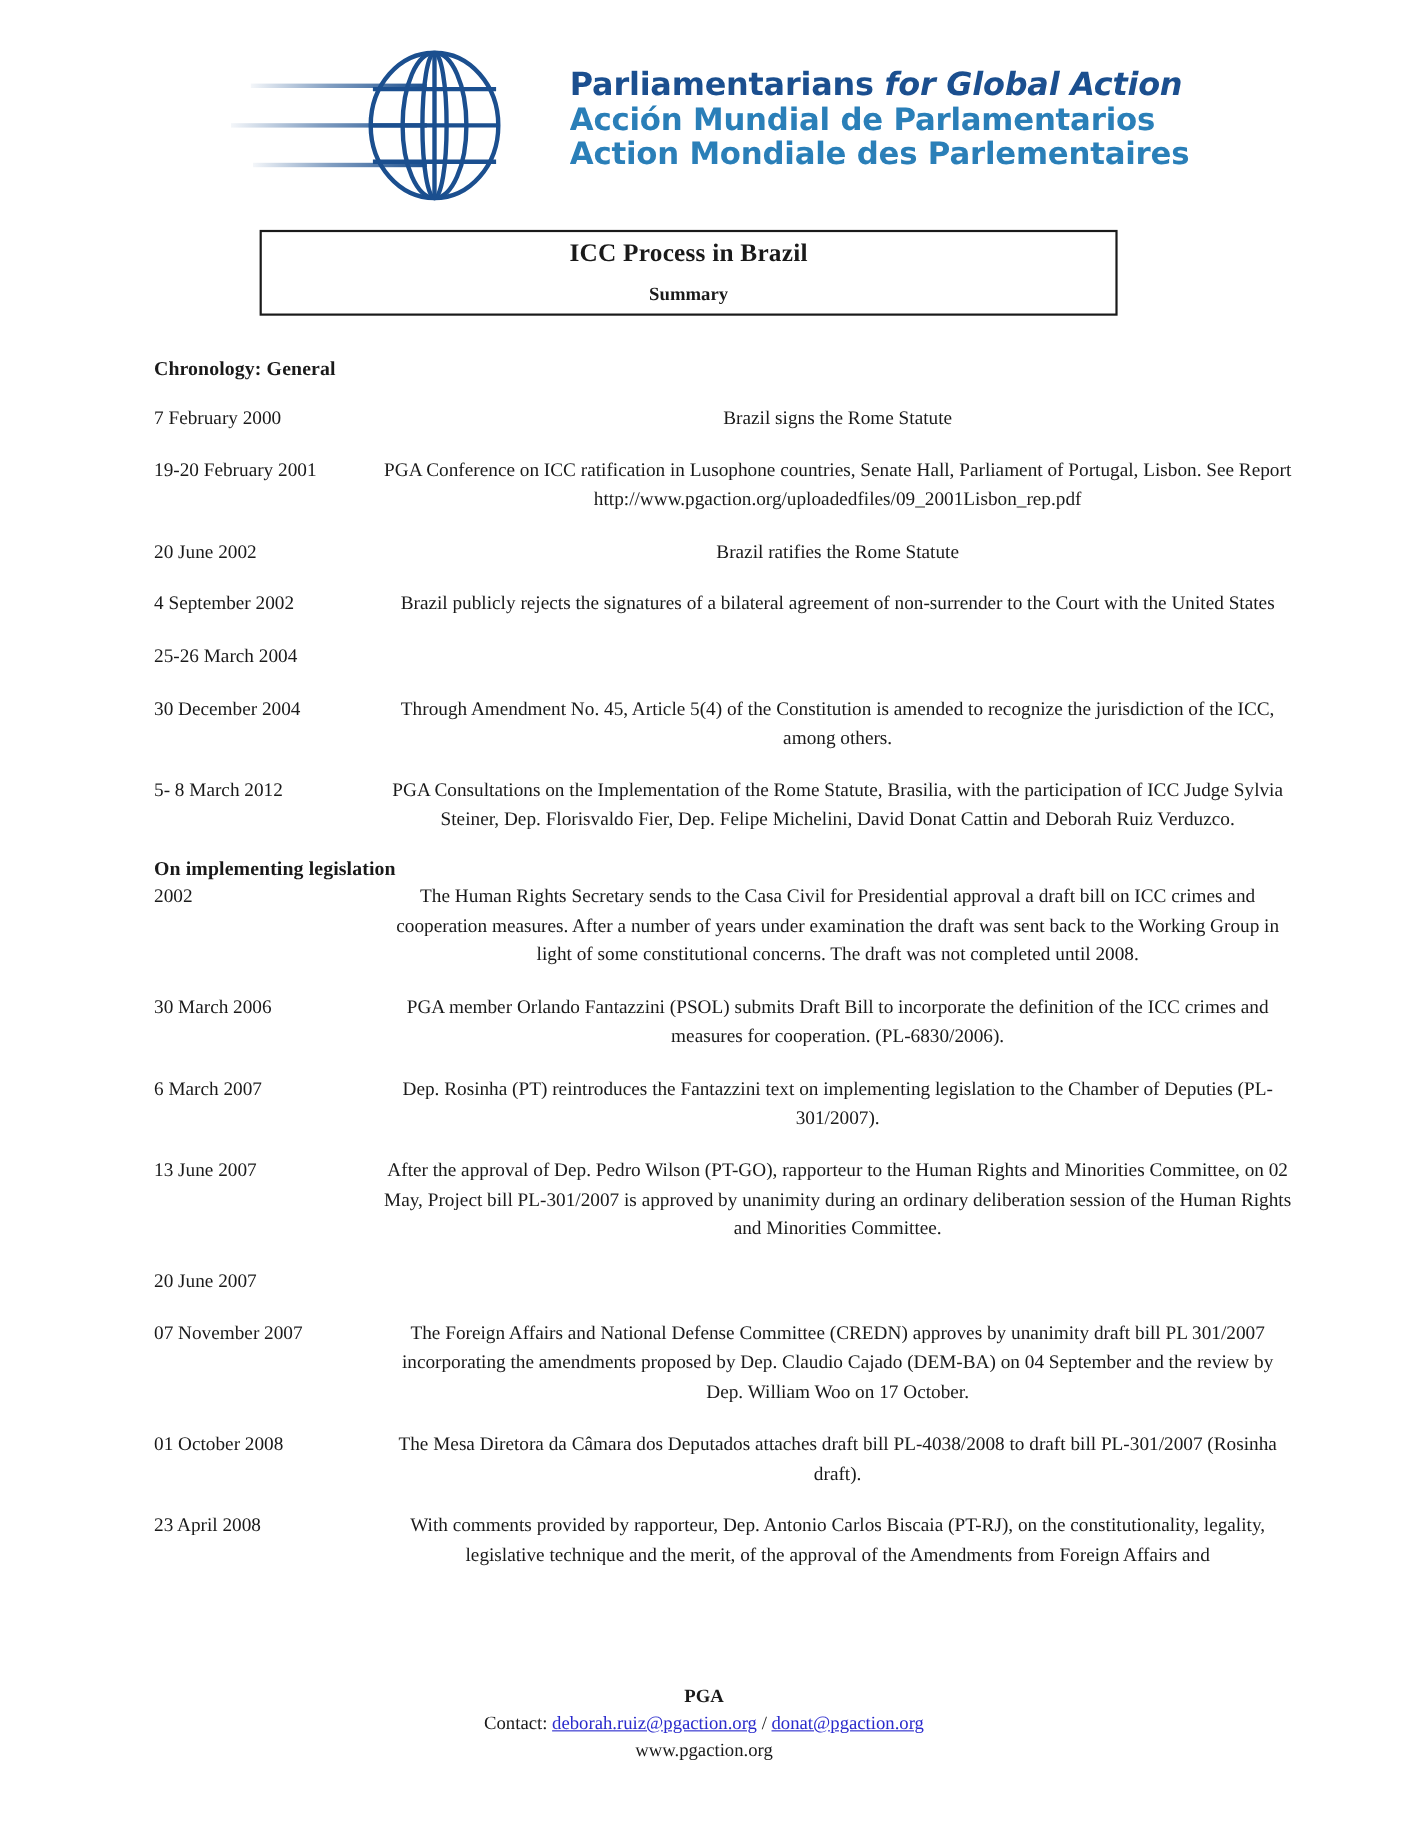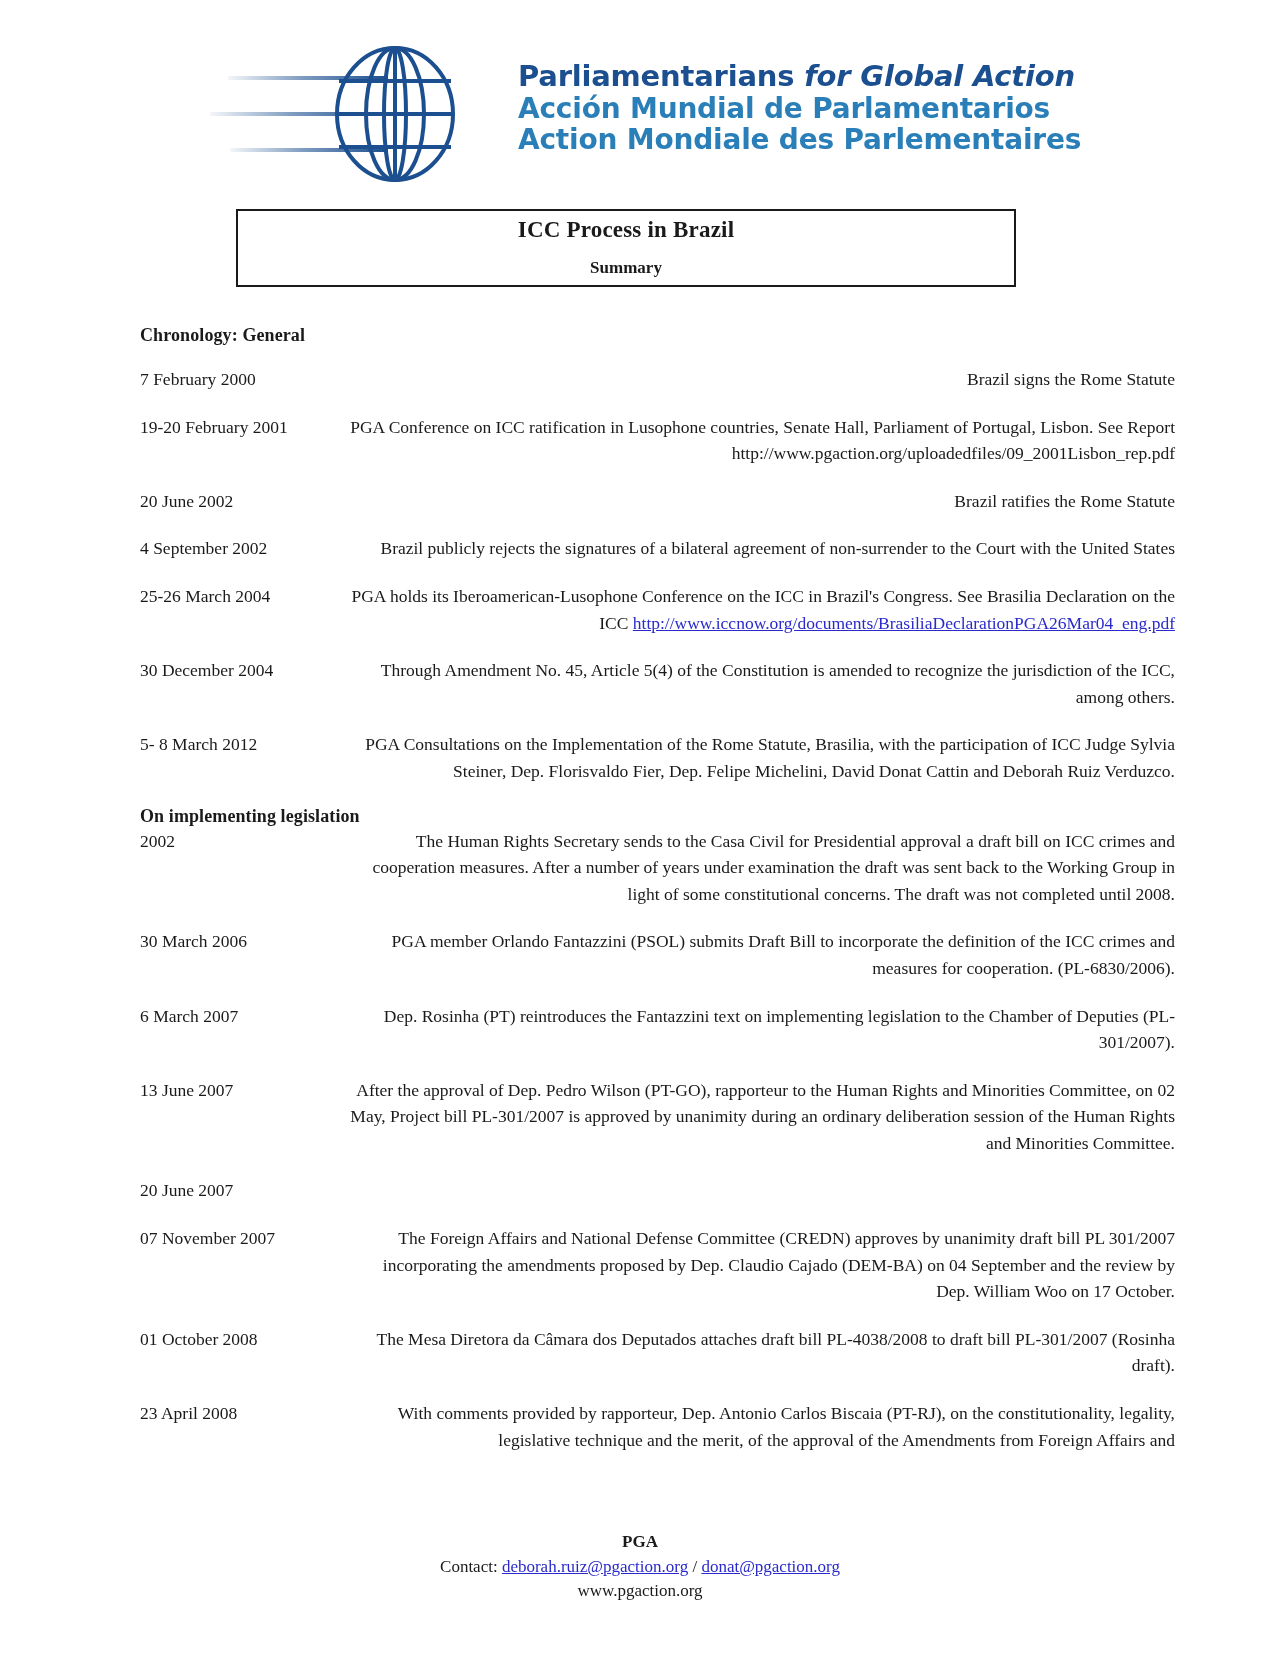--- a/index.html
+++ b/index.html
@@ -115,21 +115,21 @@
   .entry .date {
     flex: 0 0 208px;
     width: 208px;
     font-size: 17.5px;
     line-height: 1.52;
   }
   .entry .desc {
     flex: 1 1 auto;
     font-size: 17.5px;
     line-height: 1.52;
-    text-align: right;
+    text-align: center;
   }
   a.doc-link {
     color: #2a2acc;
     text-decoration: underline;
     word-break: break-all;
   }
 
   
   .footer {
     position: absolute;
@@ -215,21 +215,20 @@
         <div class="desc">Brazil ratifies the Rome Statute</div>
       </div>
 
       <div class="entry">
         <div class="date">4 September 2002</div>
         <div class="desc">Brazil publicly rejects the signatures of a bilateral agreement of non-surrender to the Court with the United States</div>
       </div>
 
       <div class="entry">
         <div class="date">25-26 March 2004</div>
-        <div class="desc"><span>PGA holds its Iberoamerican-Lusophone Conference on the ICC in Brazil's Congress. See Brasilia Declaration on the ICC </span><a class="doc-link" href="#">http://www.iccnow.org/documents/BrasiliaDeclarationPGA26Mar04_eng.pdf</a><span></span></div>
       </div>
 
       <div class="entry">
         <div class="date">30 December 2004</div>
         <div class="desc">Through Amendment No. 45, Article 5(4) of the Constitution is amended to recognize the jurisdiction of the ICC, among others.</div>
       </div>
 
       <div class="entry">
         <div class="date">5- 8 March 2012</div>
         <div class="desc">PGA Consultations on the Implementation of the Rome Statute, Brasilia, with the participation of ICC Judge Sylvia Steiner, Dep. Florisvaldo Fier, Dep. Felipe Michelini, David Donat Cattin and Deborah Ruiz Verduzco.</div>

